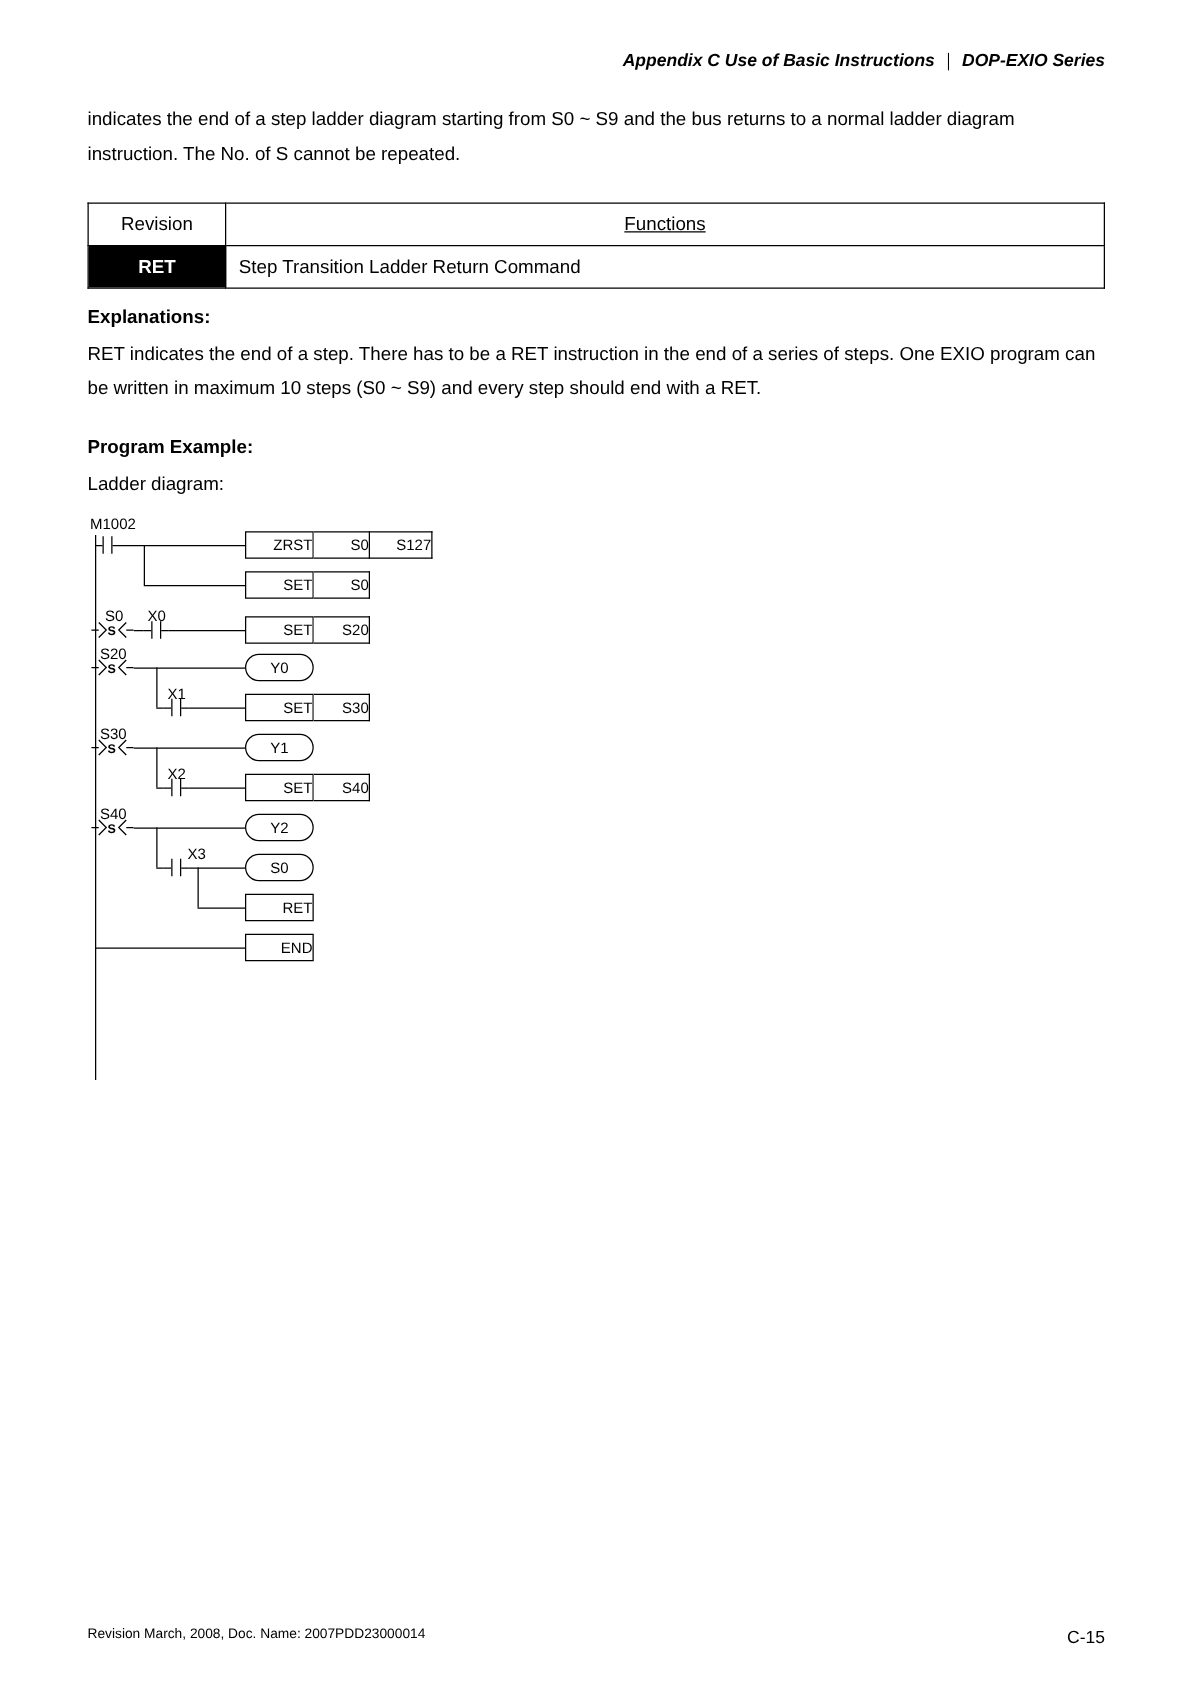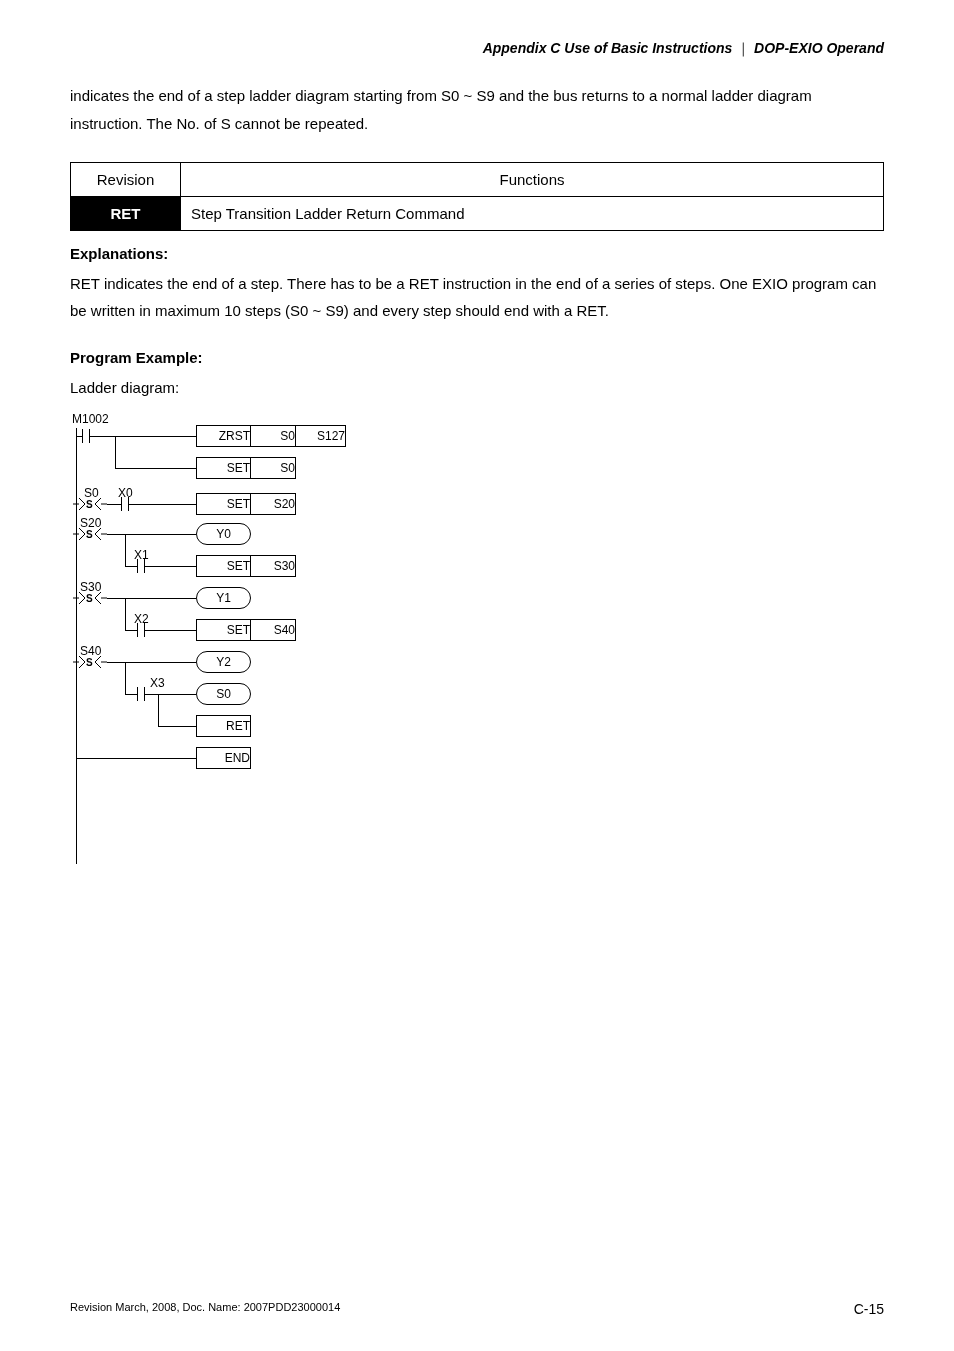--- a/index.html
+++ b/index.html
@@ -41,20 +41,21 @@
     font-size: 15px;
     text-align: left;
     vertical-align: middle;
   }
   table.info td.col1 {
     width: 110px;
     text-align: center;
   }
   table.info td.functions-h {
     text-align: center;
+    text-decoration: underline;
   }
   table.info td.ret {
     background: #000;
     color: #fff;
     font-weight: bold;
     text-align: center;
   }
   .section-heading {
     font-weight: bold;
     font-size: 15px;
@@ -135,21 +136,21 @@
     display: flex;
     justify-content: space-between;
   }
   .footer .pg { font-size: 14px; }
 </style>
 </head>
 <body>
 
 <div class="page">
   <div class="header-line">
-    <span>Appendix C Use of Basic Instructions</span><span class="sep">｜</span><span>DOP-EXIO Operand</span>
+    <span>Appendix C Use of Basic Instructions</span><span class="sep">｜</span><span>DOP-EXIO Series</span>
   </div>
 
   <div class="body-text">indicates the end of a step ladder diagram starting from S0 ~ S9 and the bus returns to a normal ladder diagram instruction. The No. of S cannot be repeated.</div>
 
   <table class="info">
     <tbody>
         <tr>
       <td class="col1">Revision</td>
       <td class="functions-h">Functions</td>
     </tr>

